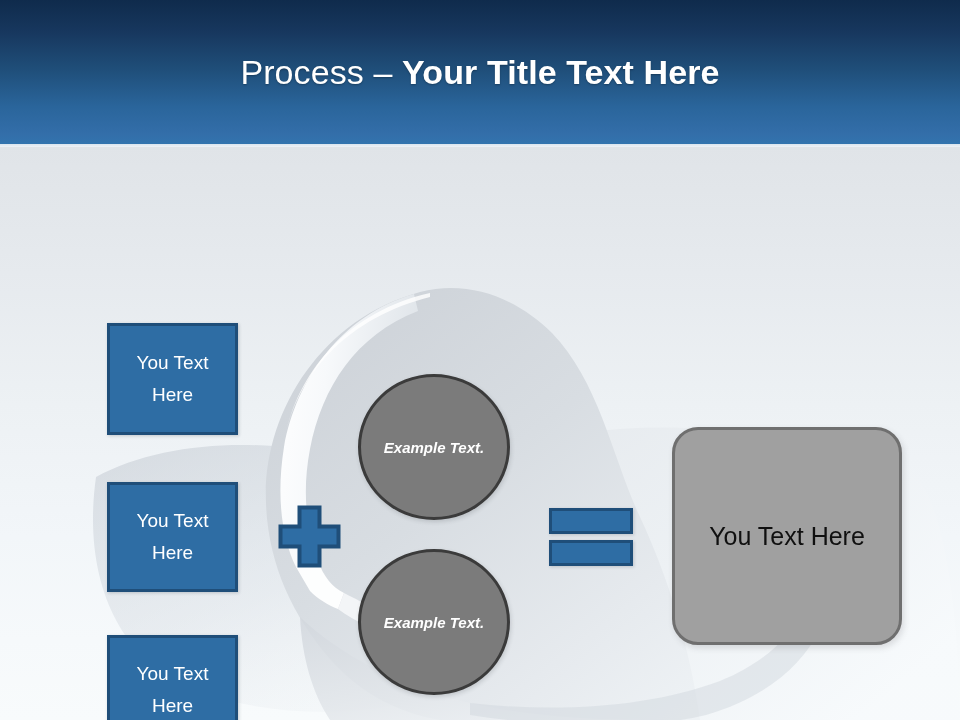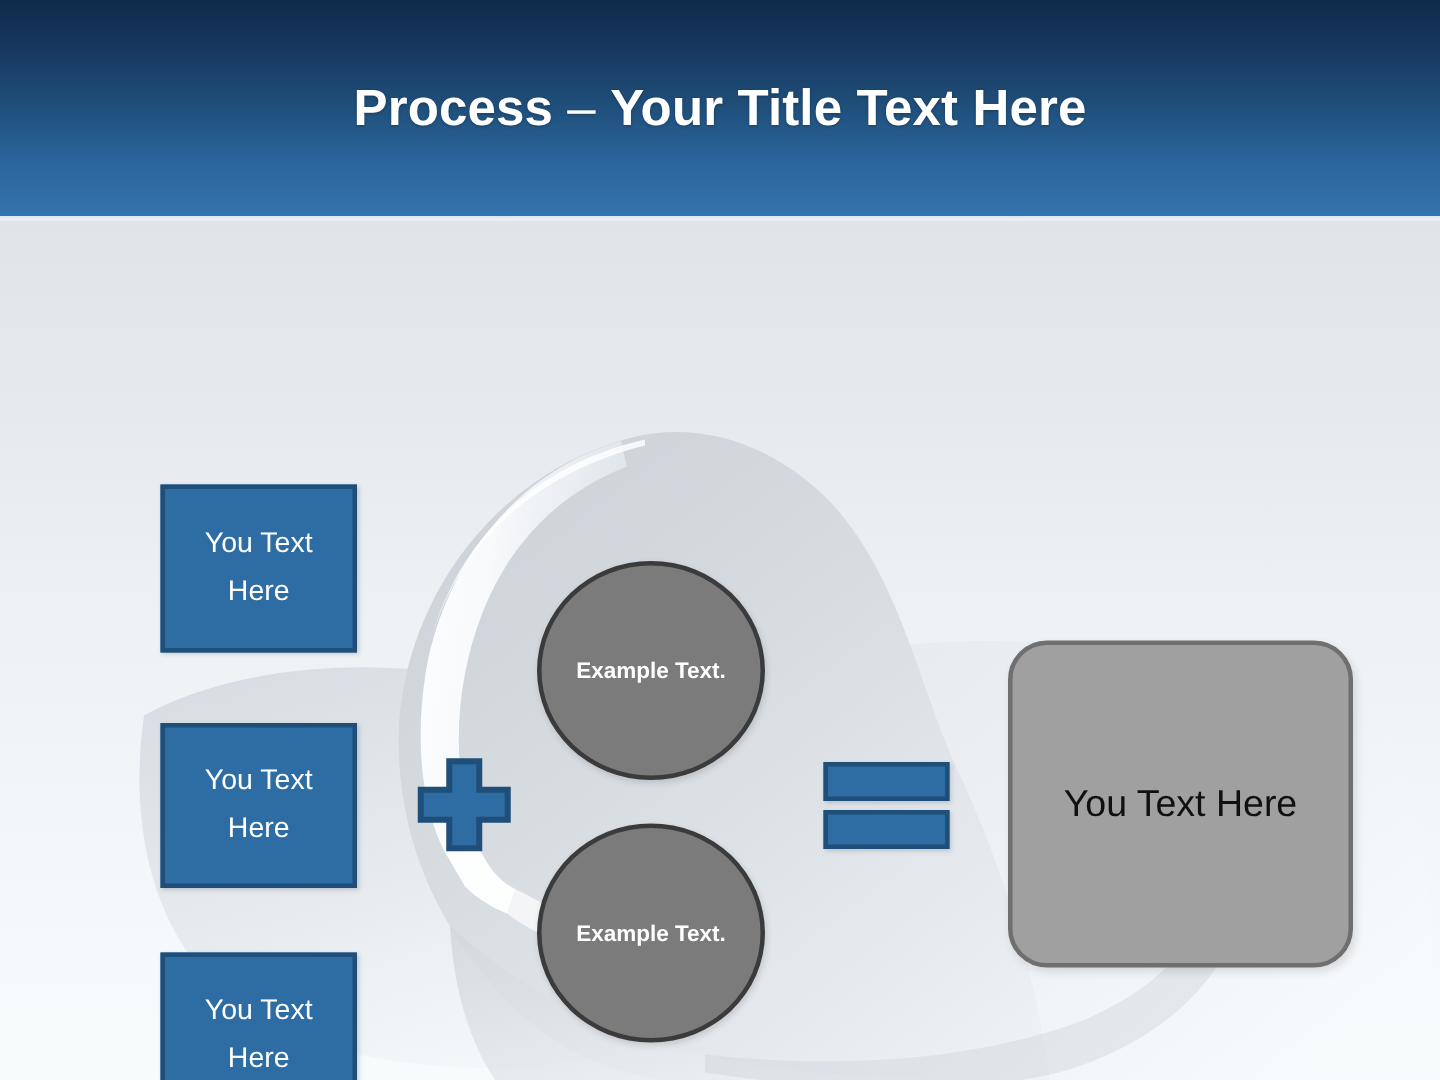--- a/index.html
+++ b/index.html
@@ -49,21 +49,21 @@
     top: 50px;
     width: 960px;
     text-align: center;
     color: #ffffff;
     font-size: 34px;
     line-height: 44px;
     letter-spacing: 0.1px;
     white-space: nowrap;
     text-shadow: 0 1px 2px rgba(0,0,0,0.28);
   }
-  #title .t-strong { font-weight: 700; }
+  #title .t-strong { font-weight: 400; }
   #title .t-sep    { font-weight: 400; }
   #title .t-rest   { font-weight: 700; }
 
   
   #body-bg {
     position: absolute;
     left: 0;
     top: 147px;
     width: 960px;
     height: 573px;
@@ -116,20 +116,21 @@
     position: absolute;
     width: 152px;
     height: 146px;
     box-sizing: border-box;
     border-radius: 50%;
     background: #7b7b7b;
     border: 3px solid #3b3b3b;
     color: #ffffff;
     font-size: 15px;
     font-weight: 700;
+    font-style: italic;
     line-height: 21px;
     text-align: center;
     display: flex;
     align-items: center;
     justify-content: center;
     box-shadow: 1px 2px 4px rgba(50,55,60,0.18);
   }
   #circle-1 { left: 358px; top: 227px; }
   #circle-2 { left: 358px; top: 402px; }
 

